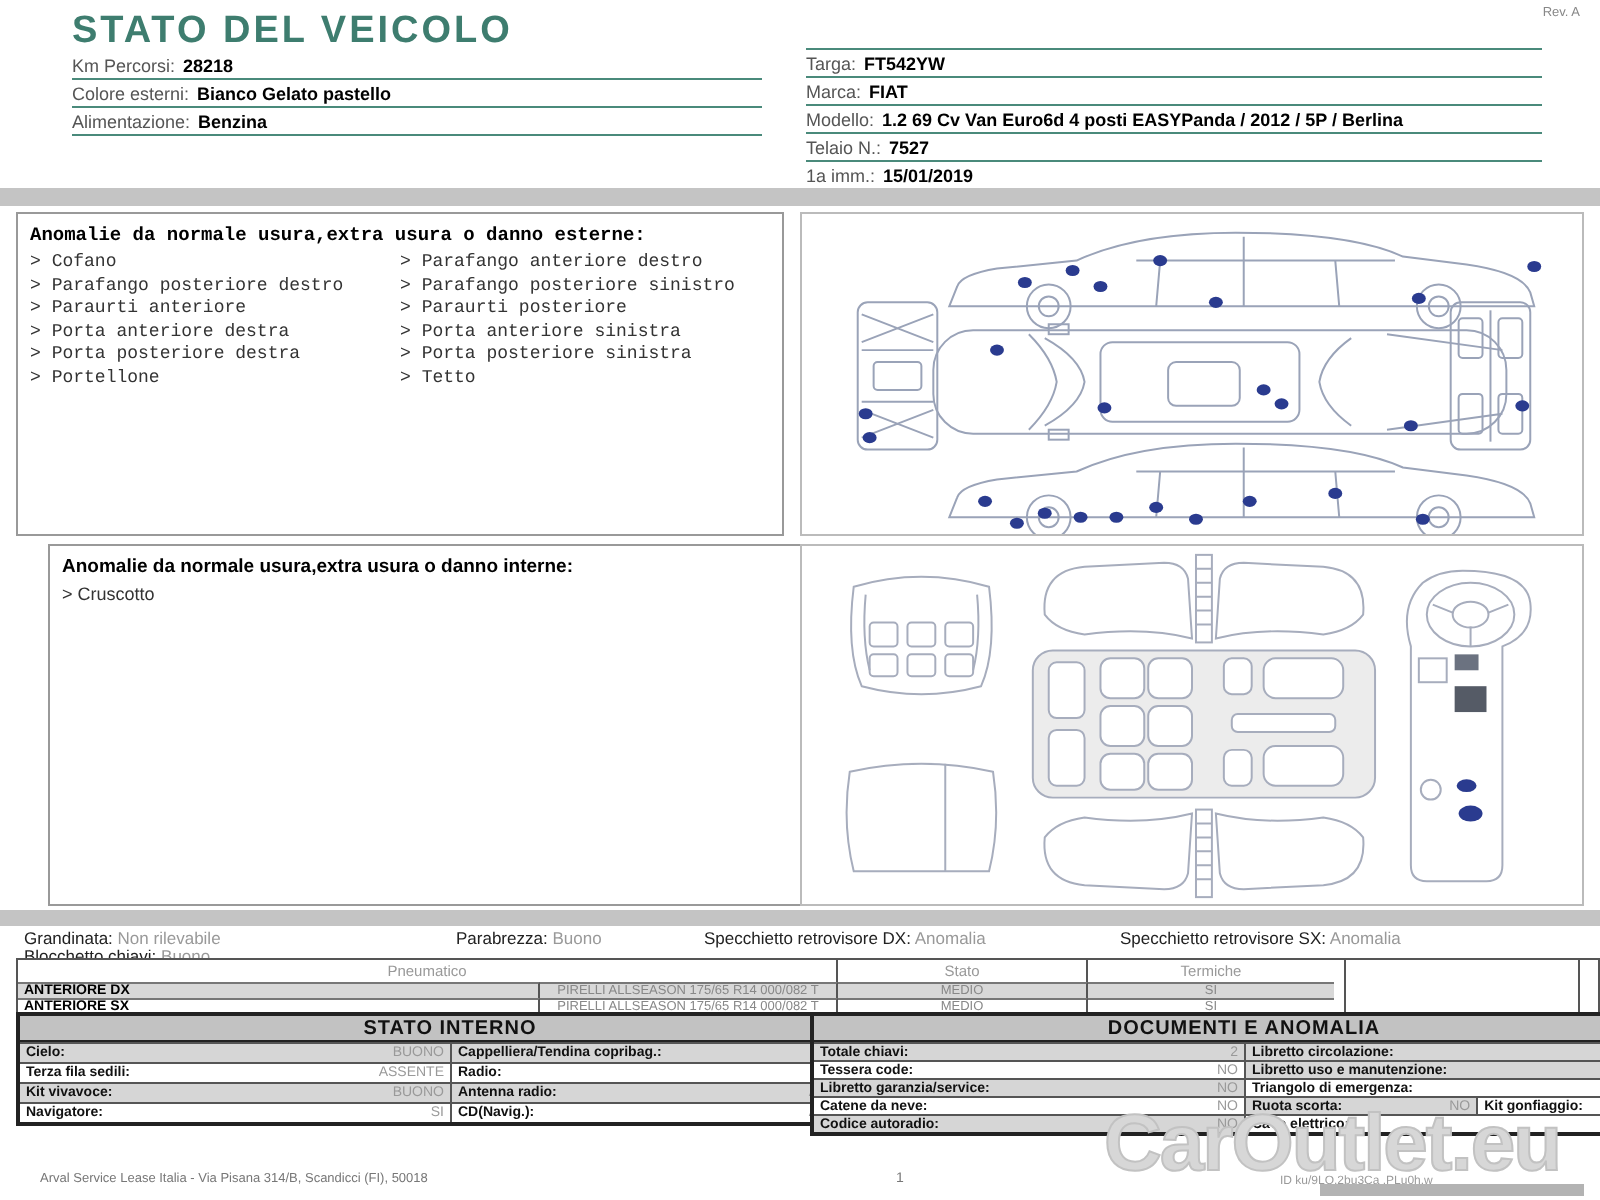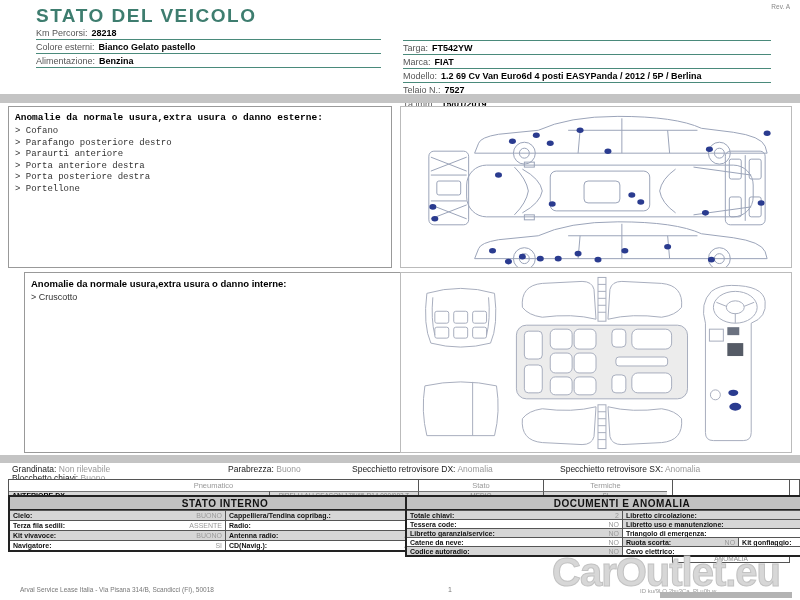--- a/index.html
+++ b/index.html
@@ -5,21 +5,21 @@
   * { margin:0; padding:0; box-sizing:border-box; }
   html,body { background:#fff; }
   body { width:800px; height:600px; font-family:"Liberation Sans", sans-serif; position:relative; overflow:hidden; color:#111; }
   .abs { position:absolute; }
 
   
   .title { left:36px; top:5px; font-size:19px; font-weight:bold; letter-spacing:1.5px; color:#3e7d6f; }
   .rev { right:10px; top:3px; font-size:6.5px; color:#888; }
   .info-block { font-size:9px; }
   .info-left  { left:36px;  top:26px; width:345px; }
-  .info-right { left:403px; top:24px; width:368px; border-top:1px solid #4a8a7b;margin-top:16px; }
+  .info-right { left:403px; top:24px; width:368px; border-top:1px solid #4a8a7b; }
   .irow { border-bottom:1px solid #4a8a7b; padding:2px 0 1px 0; line-height:10px; }
   .ilabel { color:#555; margin-right:4px; }
   .ivalue { font-weight:bold; color:#000; }
 
   .bar1 { left:0; top:94px; width:800px; height:9px; background:#c4c4c4; }
   .bar2 { left:0; top:455px; width:800px; height:8px; background:#c4c4c4; }
 
   
   .panel { position:absolute; border:1px solid #999; background:#fff; }
   .p-ext-l { left:8px;   top:106px; width:384px; height:162px;font-family:Liberation Mono, monospace; }
@@ -45,21 +45,21 @@
   .th-pneu { grid-column:1 / 3; }
   .tc { font-size:6.5px; color:#888; text-align:center; }
   .tc-pos { font-size:7px; font-weight:bold; color:#000; text-align:left; padding-left:3px; }
   .bR { border-right:1px solid #555; }
   .g { background:#d8d8d8; }
   .copri { left:672px; top:479px; width:118px; border:1px solid #555; background:#fff; }
   .copri > div { border-top:1px solid #777; height:8px; line-height:8px; font-size:6.5px; color:#888; text-align:center; }
   .copri > .th { border-top:none; height:11px; line-height:11px; font-size:10px; color:#999;margin-top:39px; }
 
   
-  .kvtable { position:absolute; top:495px; width:434px; border:2px solid #222; background:#fff; }
+  .kvtable { position:absolute; top:506px; width:434px; border:2px solid #222; background:#fff; }
   .kv-si { left:8px; }
   .kv-doc { left:405px; }
   .kvhead { background:#c2c2c2; border-bottom:1px solid #222; font-weight:bold; text-align:center;
             font-size:10px; height:13px; line-height:13px; letter-spacing:.5px; }
   .kvrow { display:flex; border-top:1px solid #555; }
   .kvrow:first-of-type { border-top:none; }
   .kv-si .kvrow { height:10px; }
   .kv-doc .kvrow { height:9px; }
   .kvcell { flex:0 0 50%; display:flex; justify-content:space-between; align-items:center;
             padding:0 3px; font-size:7px; border-left:1px solid #555; overflow:hidden; }
@@ -106,20 +106,28 @@
   <section class="panel p-ext-l">
     <h3>Anomalie da normale usura,extra usura o danno esterne:</h3>
     <div class="anom-cols">
       <div class="anom-col">
         <div class="anom-item">Cofano</div>
         <div class="anom-item">Parafango posteriore destro</div>
         <div class="anom-item">Paraurti anteriore</div>
         <div class="anom-item">Porta anteriore destra</div>
         <div class="anom-item">Porta posteriore destra</div>
         <div class="anom-item">Portellone</div>
+      </div>
+      <div class="anom-col">
+        <div class="anom-item">Parafango anteriore destro</div>
+        <div class="anom-item">Parafango posteriore sinistro</div>
+        <div class="anom-item">Paraurti posteriore</div>
+        <div class="anom-item">Porta anteriore sinistra</div>
+        <div class="anom-item">Porta posteriore sinistra</div>
+        <div class="anom-item">Tetto</div>
       </div>
     </div>
   </section>
 
   <section class="panel p-ext-r">
     <svg viewBox="0 0 392 160" width="390" height="160">
       <g stroke="#9aa3b8" fill="none" stroke-width="1">
         <g>
           <g transform="translate(72,6)">
             <path d="M2,40 L6,30 Q8,24 26,21 L66,17 Q96,3 146,3 Q204,3 230,15 L262,19 Q290,23 294,33 L296,40 Z"></path>

